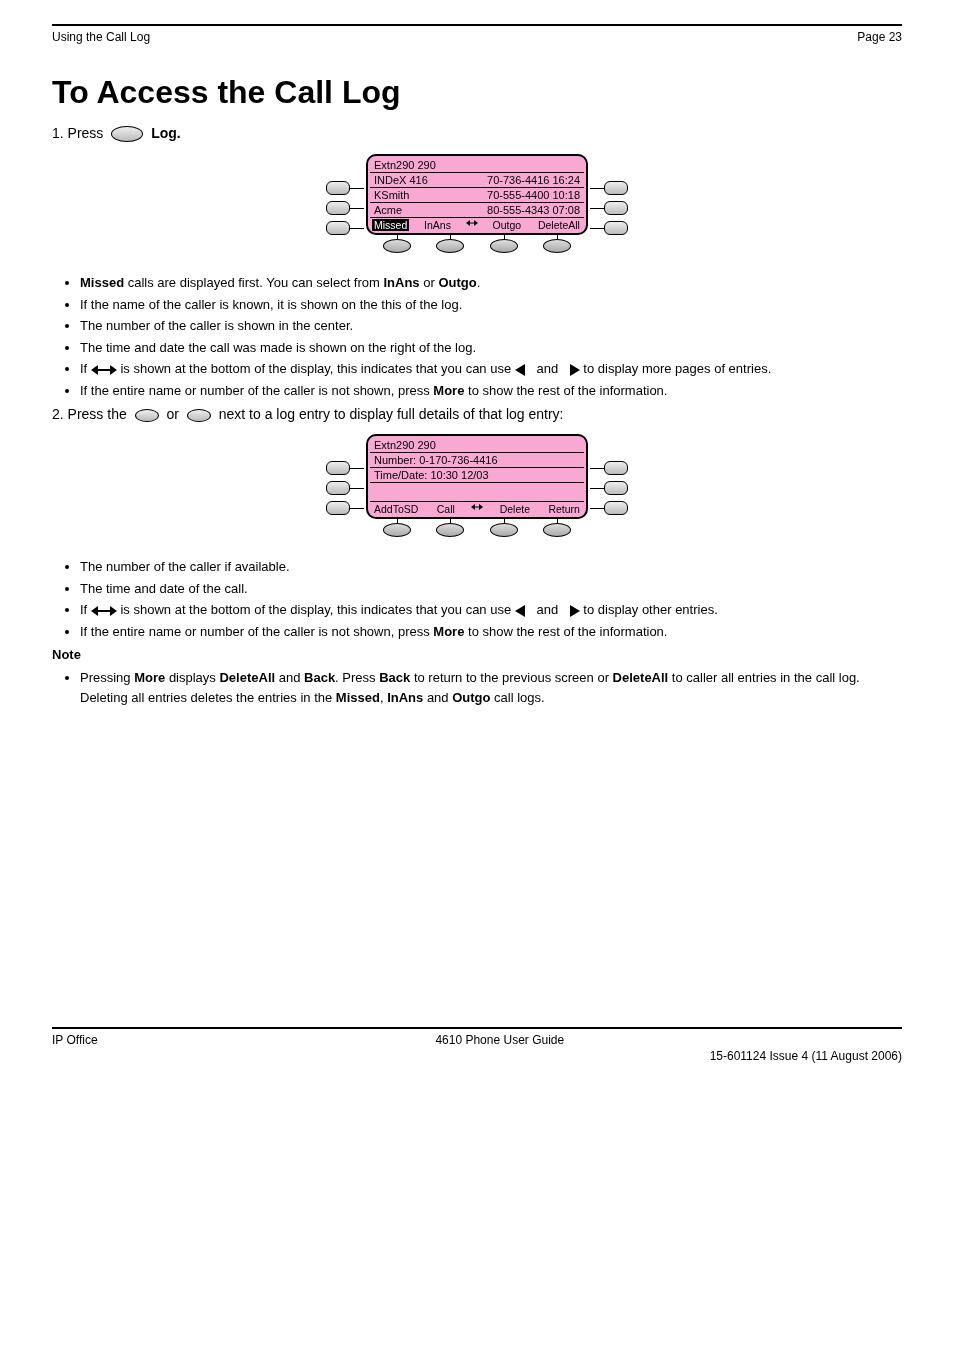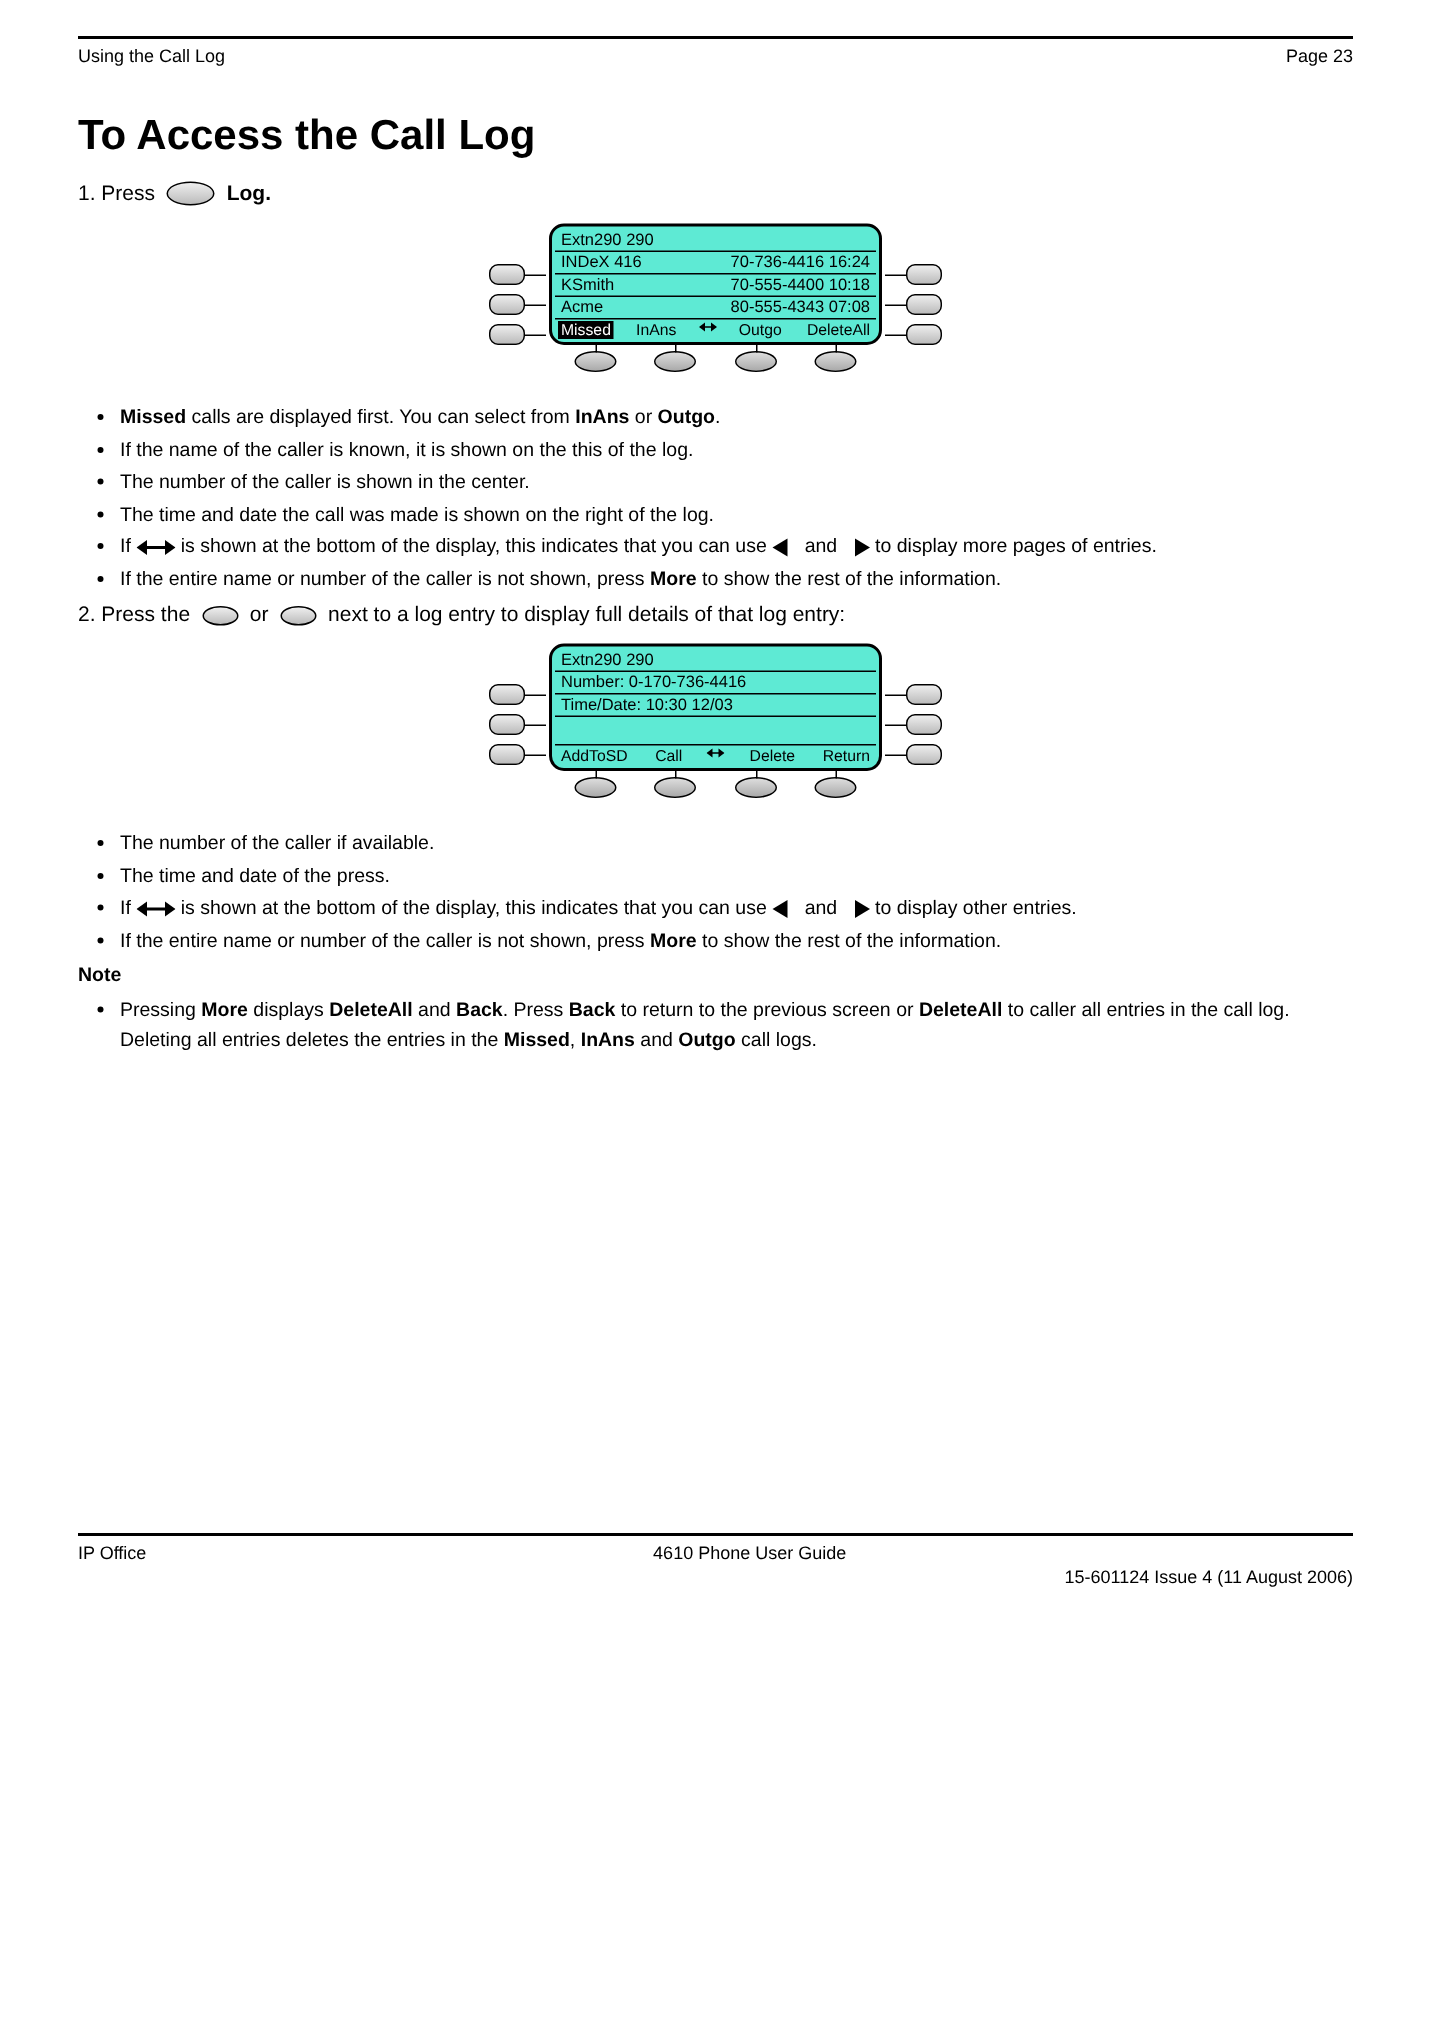--- a/index.html
+++ b/index.html
@@ -19,21 +19,21 @@
     margin-bottom: 4px;
   }
   .header-row {
     display: flex;
     justify-content: space-between;
     font-size: 12px;
     margin-bottom: 30px;
     gap: 32px;
   }
   h1.section {
-    font-size: 28px;
+    font-size: 32px;
     font-weight: bold;
     margin: 8px 0 14px 0;
   }
   .step-line {
     margin: 6px 0;
     font-size: 14px;
   }
   .oval-btn {
     display: inline-block;
     width: 30px;
@@ -81,21 +81,21 @@
     height: 12px;
     border: 1px solid #000;
     border-radius: 6px;
     background: linear-gradient(#eee,#bbb);
   }
   .side-btn.right { border-radius: 6px; }
   .screen {
     border: 2.5px double #000;
     border-radius: 10px;
     width: 214px;
-    background: #5eead4;
+    background: #f9a8d4;
     padding: 2px 2px 2px 2px;
   }
   .screen-row {
     display: flex;
     justify-content: space-between;
     font-size: 11px;
     padding: 1px 4px;
     border-bottom: 1px solid #000;
   }
   .screen-row.last { border-bottom: none; }
@@ -381,21 +381,21 @@
         <div class="btnrow">
             <span class="connector"></span>
             <span class="side-btn right"></span>
           </div>
       </div>
     </div>
   </div>
 
   <ul class="bullets">
     <li>The number of the caller if available.</li>
-    <li>The time and date of the press.</li>
+    <li>The time and date of the call.</li>
     <li>
       <span>If </span>
       <svg class="dbl-arrow" width="26" height="12">
         <line x1="3" y1="6" x2="23" y2="6" stroke="#000" stroke-width="2"></line>
         <polygon points="0,6 7,1 7,11" fill="#000"></polygon>
         <polygon points="26,6 19,1 19,11" fill="#000"></polygon>
       </svg>
       <span> is shown at the bottom of the display, this indicates that you can use </span>
       <span class="tri left"></span>
       <span> and </span>

